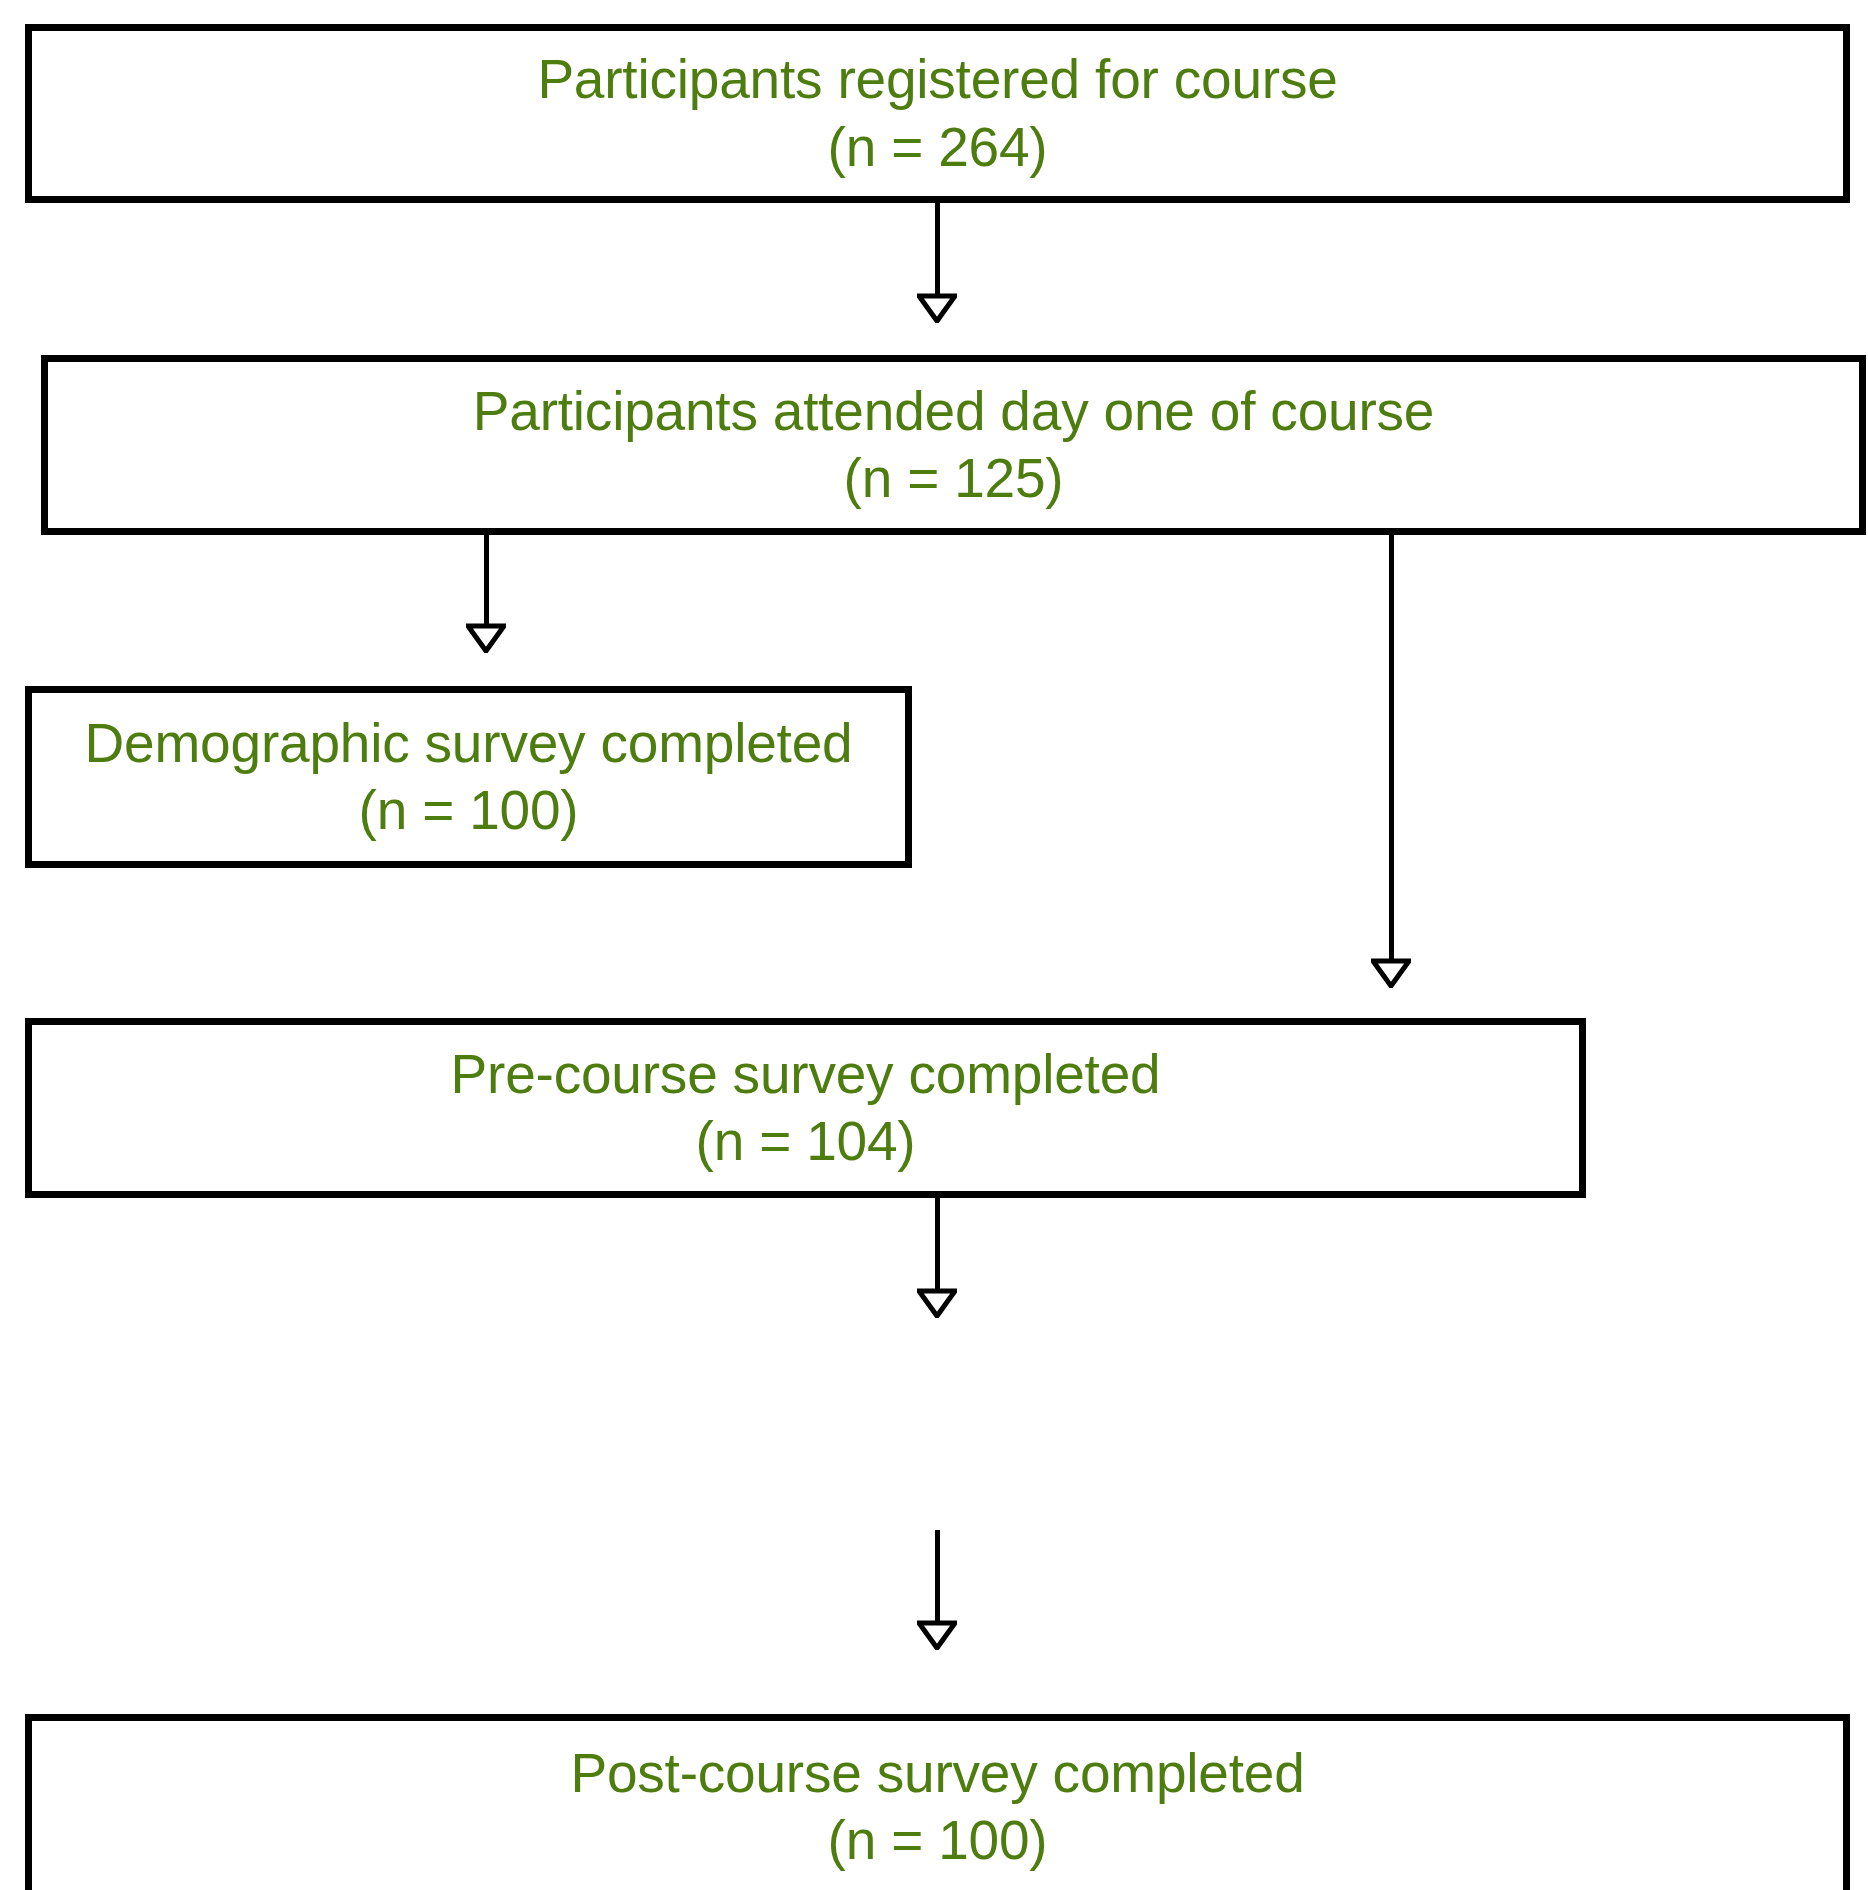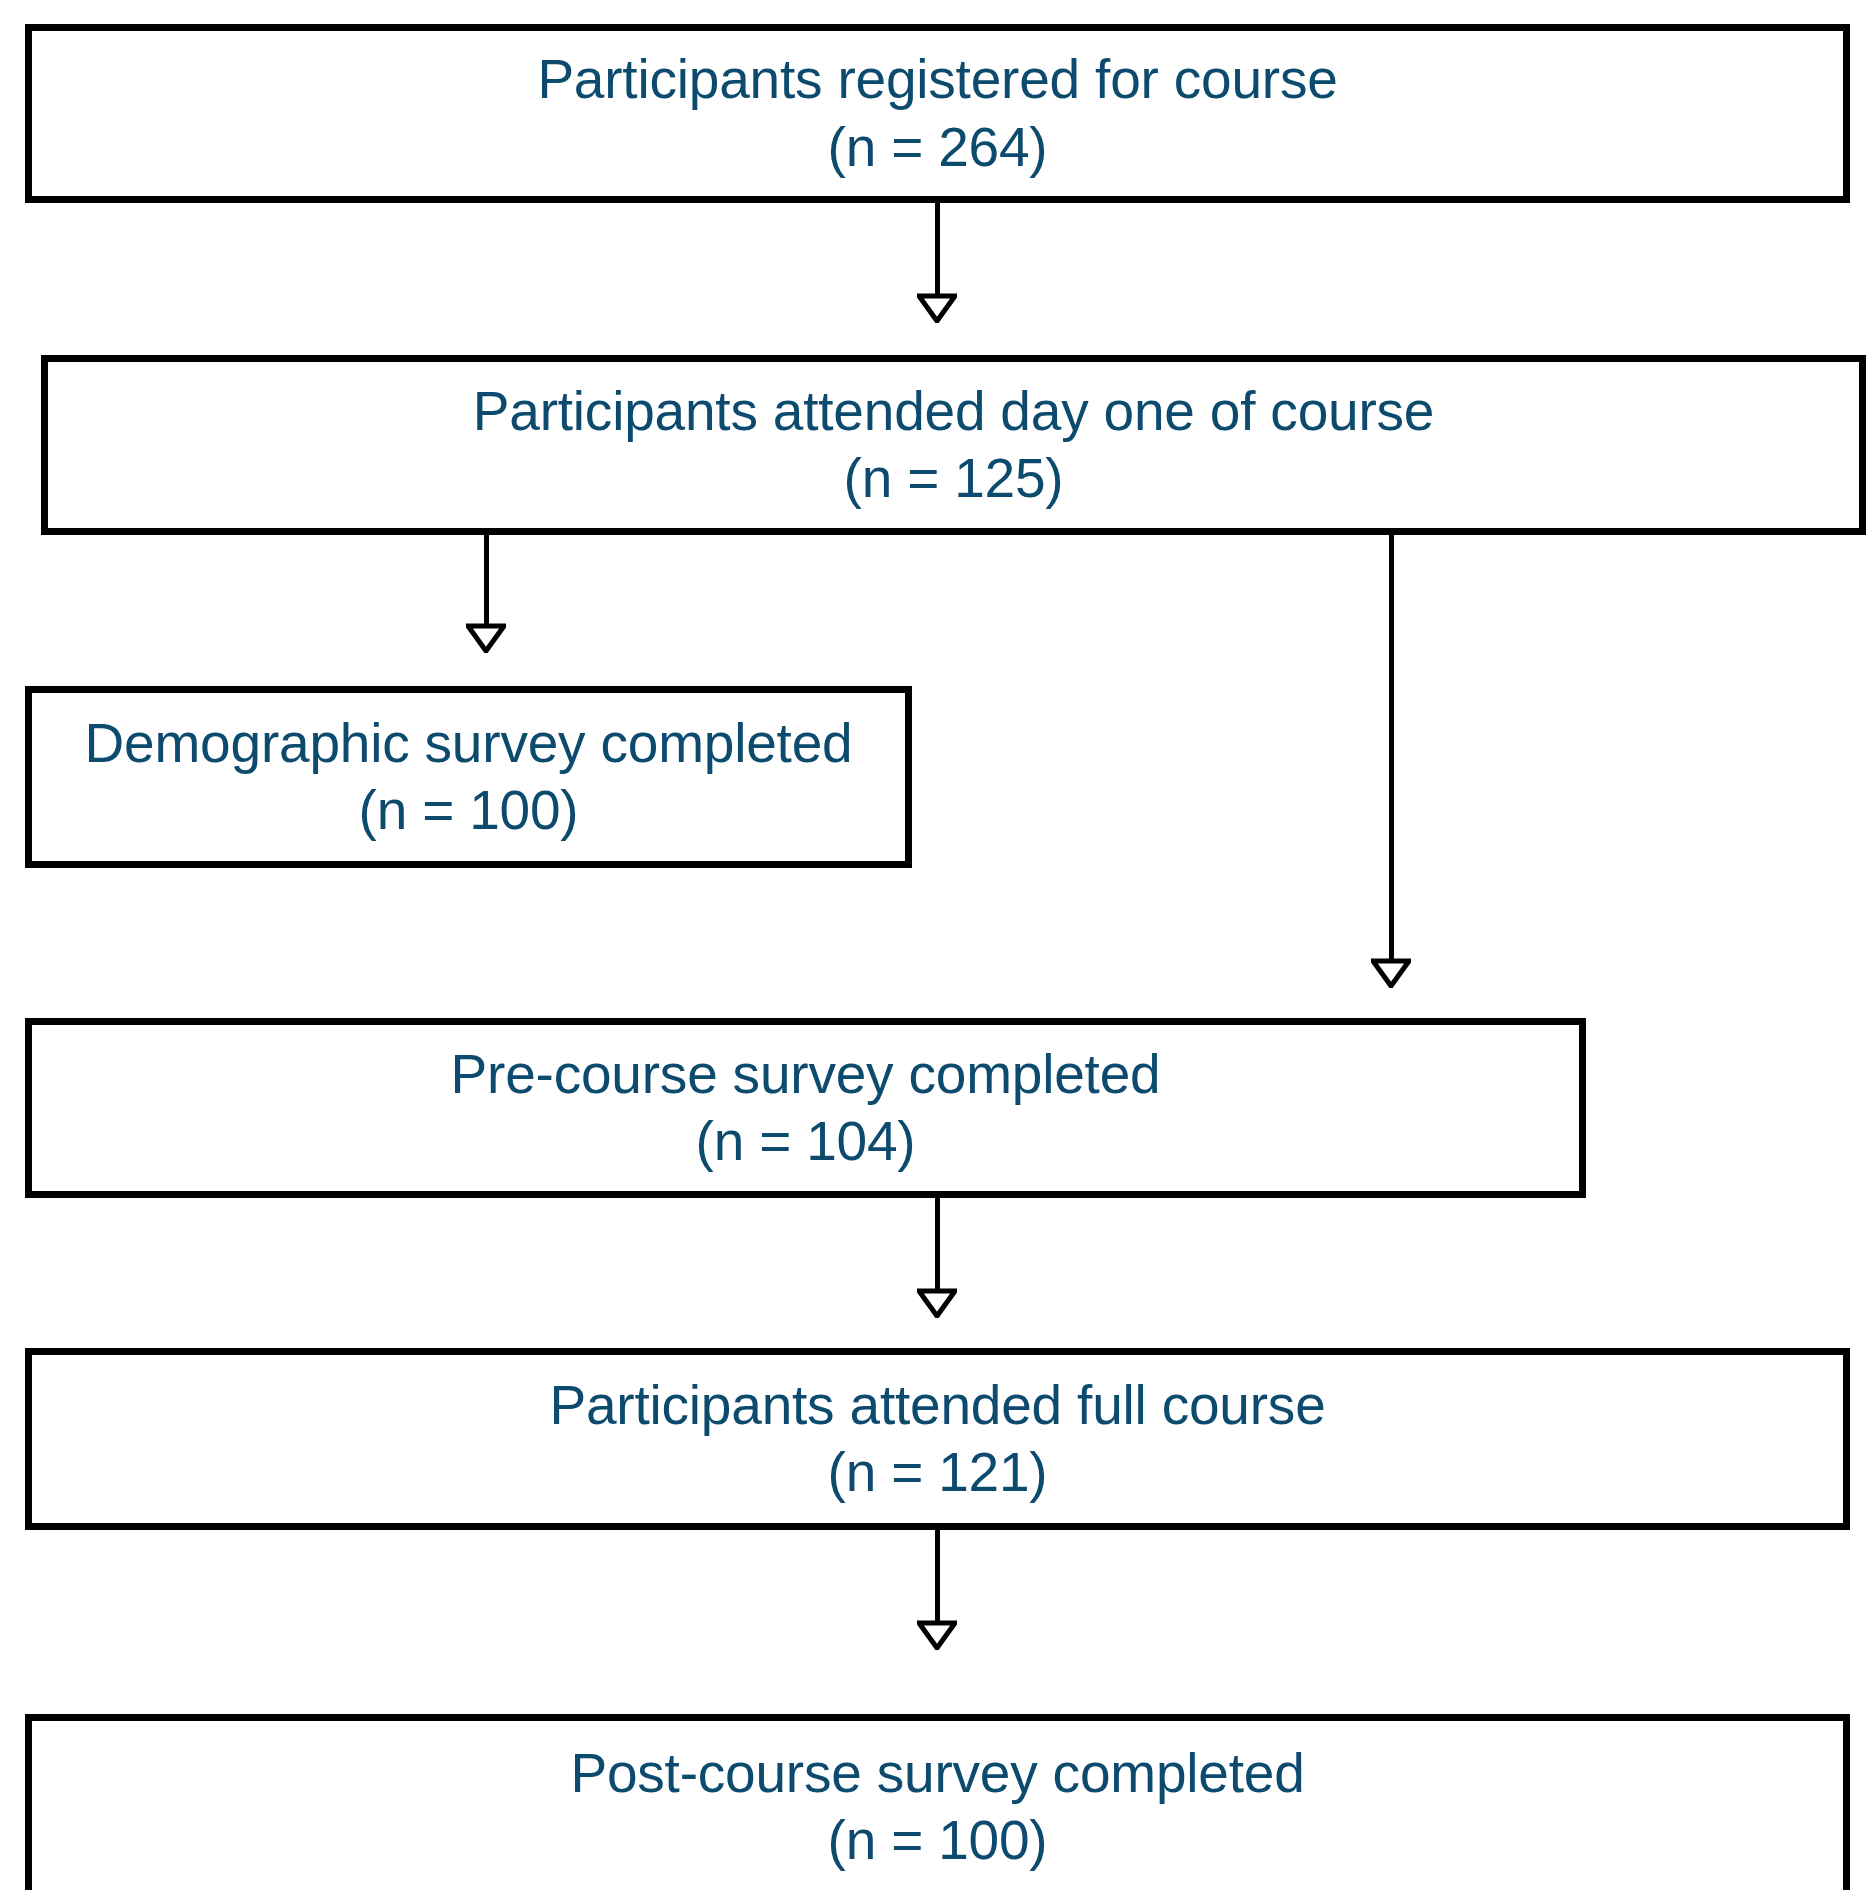--- a/index.html
+++ b/index.html
@@ -24,21 +24,21 @@
     background: #ffffff;
     display: flex;
     flex-direction: column;
     align-items: center;
     justify-content: center;
     text-align: center;
   }
   .node .line1,
   .node .line2 {
     display: block;
-    color: #0c4a6e;
+    color: #4d7c0f;
     font-size: 55px;
     line-height: 1.22;
     letter-spacing: -0.2px;
     white-space: nowrap;
   }
   
   #node-registered { left: 25px;  top: 24px;   width: 1825px; height: 179px; }
   #node-day-one    { left: 25px;  top: 355px;  width: 1825px; height: 180px; margin-left: 16px; }
   #node-demographic{ left: 25px;  top: 686px;  width: 887px;  height: 182px; align-items: center; }
   #node-pre-course { left: 25px;  top: 1018px; width: 1561px; height: 180px; }
@@ -117,24 +117,20 @@
     <span class="line2">(n = 104)</span>
   </div>
 
   <div class="stem" id="stem-4"></div>
   <div class="arrowhead" id="head-4">
     <svg width="40" height="30" viewBox="0 0 40 30" xmlns="http://www.w3.org/2000/svg">
       <polygon points="2,3 38,3 20,28" fill="#ffffff" stroke="#000000" stroke-width="5" stroke-linejoin="miter"></polygon>
     </svg>
   </div>
 
-  <div class="node" id="node-full-course">
-    <span class="line1">Participants attended full course</span>
-    <span class="line2">(n = 121)</span>
-  </div>
 
   <div class="stem" id="stem-5"></div>
   <div class="arrowhead" id="head-5">
     <svg width="40" height="30" viewBox="0 0 40 30" xmlns="http://www.w3.org/2000/svg">
       <polygon points="2,3 38,3 20,28" fill="#ffffff" stroke="#000000" stroke-width="5" stroke-linejoin="miter"></polygon>
     </svg>
   </div>
 
   <div class="node" id="node-post-course">
     <span class="line1">Post-course survey completed</span>

